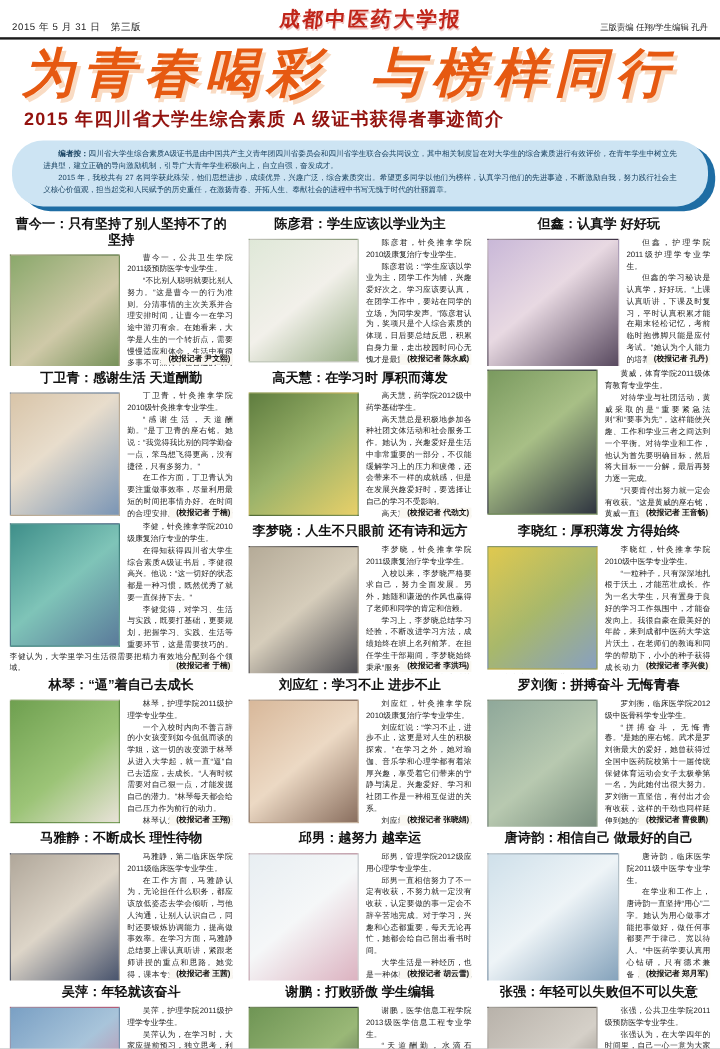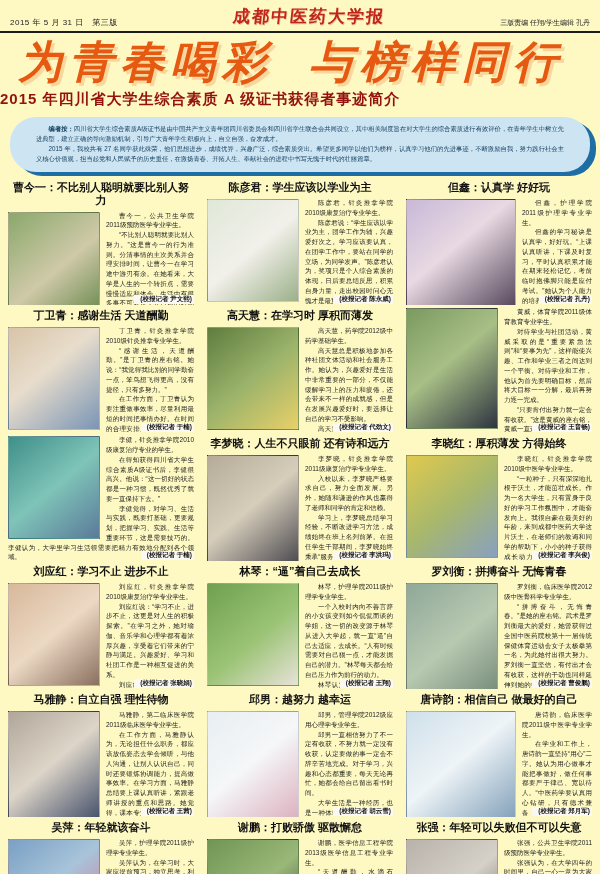--- a/index.html
+++ b/index.html
@@ -1,31 +1,31 @@
 <!DOCTYPE html>
 <html><head>
 <meta charset="utf-8">
 <style>
   html,body{margin:0;padding:0;background:#9a9a9a;}
-  .page{width:600px;height:874px;margin:0 auto;background:#fef9c3;overflow:hidden;
+  .page{width:600px;height:874px;margin:0 auto;background:#ffffff;overflow:hidden;
         font-family:"Liberation Sans",sans-serif;position:relative;box-sizing:border-box;}
   
   .masthead{display:flex;justify-content:space-between;align-items:flex-end;
             padding:5px 10px 3px;border-bottom:2px solid #1c1c1c;}
   .m-left{font-size:8px;color:#222;letter-spacing:.5px;}
   .m-center{font-size:17px;font-weight:bold;color:#c0251a;letter-spacing:2px;
             transform:skewX(-6deg);text-shadow:1px 1px 0 rgba(192,37,26,.25);}
   .m-right{font-size:7px;color:#222;}
   
   .headline{text-align:left;padding:6px 0 0;}
   .big-title{font-size:44px;font-weight:bold;font-style:italic;color:#e65911;
              letter-spacing:7px;line-height:1.05;
              text-shadow:3px 3px 0 rgba(240,164,104,.4);}
   .big-title span{margin:0 18px;}
-  .subtitle{font-size:15px;font-weight:bold;color:#93120e;margin-top:5px;letter-spacing:1px;}
+  .subtitle{font-size:15px;font-weight:bold;color:#93120e;margin-top:5px;letter-spacing:1px;margin-left:20px;}
   
   .ednote{margin:8px 10px 5px;background:#cde4f3;border-radius:26px;
           box-shadow:6px 4px 0 #1e6da4;padding:7px 26px 8px;}
   .ednote p{font-size:6.3px;line-height:1.6;color:#16405f;margin:0;
             text-indent:2em;text-align:justify;}
   .ednote .lbl{font-weight:bold;}
   
   .grid{margin:4px 8px 0;display:grid;grid-template-columns:1fr 1fr 1fr;
         grid-template-rows:repeat(5,128px) 88px;column-gap:13px;}
   .cell{height:100%;overflow:hidden;position:relative;padding-top:2px;box-sizing:border-box;}
@@ -77,21 +77,21 @@
     <div class="subtitle">2015 年四川省大学生综合素质 A 级证书获得者事迹简介</div>
   </div>
 
   <div class="ednote">
     <p><span class="lbl">编者按：</span><span>四川省大学生综合素质A级证书是由中国共产主义青年团四川省委员会和四川省学生联合会共同设立，其中相关制度旨在对大学生的综合素质进行有效评价，在青年学生中树立先进典型，建立正确的导向激励机制，引导广大青年学生积极向上，自立自强，奋发成才。</span></p>
     <p>2015 年，我校共有 27 名同学获此殊荣，他们思想进步，成绩优异，兴趣广泛，综合素质突出。希望更多同学以他们为榜样，认真学习他们的先进事迹，不断激励自我，努力践行社会主义核心价值观，担当起党和人民赋予的历史重任，在激扬青春、开拓人生、奉献社会的进程中书写无愧于时代的壮丽篇章。</p>
   </div>
 
   <div class="grid" id="grid">
     <article class="cell">
-      <h3 class="ptitle">曹今一：不比别人聪明就要比别人努力</h3>
+      <h3 class="ptitle">曹今一：只有坚持了别人坚持不了的坚持</h3>
       <div class="photo p1"></div>
       <div class="pbody">
           <p>曹今一，公共卫生学院2011级预防医学专业学生。</p>
           <p>“不比别人聪明就要比别人努力。”这是曹今一的行为准则。分清事情的主次关系并合理安排时间，让曹今一在学习途中游刃有余。在她看来，大学是人生的一个转折点，需要慢慢适应和体会，生活中有很多事不可兼得，在合适的时间里，做好该做的事就是最正确的选择。</p>
         </div>
       <div class="credit">(校报记者 尹文熙)</div>
     </article>
 
     <article class="cell">
       <h3 class="ptitle">陈彦君：学生应该以学业为主</h3>
@@ -172,53 +172,53 @@
       <h3 class="ptitle">李晓红：厚积薄发 方得始终</h3>
       <div class="photo p9"></div>
       <div class="pbody">
           <p>李晓红，针灸推拿学院2010级中医学专业学生。</p>
           <p>“一粒种子，只有深深地扎根于沃土，才能茁壮成长。作为一名大学生，只有置身于良好的学习工作氛围中，才能奋发向上。我很自豪在最美好的年龄，来到成都中医药大学这片沃土，在老师们的教诲和同学的帮助下，小小的种子获得成长动力，争取早日结出硕果，在人生道路上前进。”李晓红说道。</p>
         </div>
       <div class="credit">(校报记者 李兴俊)</div>
     </article>
 
     <article class="cell">
+      <h3 class="ptitle">林琴：“逼”着自己去成长</h3>
+      <div class="photo p10"></div>
+      <div class="pbody">
+          <p>林琴，护理学院2011级护理学专业学生。</p>
+          <p>一个入校时内向不善言辞的小女孩变到如今侃侃而谈的学姐，这一切的改变源于林琴从进入大学起，就一直“逼”自己去适应，去成长。“人有时候需要对自己狠一点，才能发掘自己的潜力。”林琴每天都会给自己压力作为前行的动力。</p>
+          <p>林琴认为，作为一名大学生，我们要给自己一个定位，一步一步努力，时刻做好准备，争取走出去，去迎接更大的世界。</p>
+        </div>
+      <div class="credit">(校报记者 王翔)</div>
+    </article>
+
+    <article class="cell">
       <h3 class="ptitle">刘应红：学习不止 进步不止</h3>
       <div class="photo p11"></div>
       <div class="pbody">
           <p>刘应红，针灸推拿学院2010级康复治疗学专业学生。</p>
           <p>刘应红说：“学习不止，进步不止，这更是对人生的积极探索。”在学习之外，她对瑜伽、音乐学和心理学都有着浓厚兴趣，享受着它们带来的宁静与满足。兴趣爱好、学习和社团工作是一种相互促进的关系。</p>
           <p>刘应红希望大家可以从现在起，做自己喜欢的事，不断探索，不断成长，摒除浮躁与迷茫，坚定信念。</p>
         </div>
       <div class="credit">(校报记者 张晓娟)</div>
     </article>
 
     <article class="cell">
-      <h3 class="ptitle">林琴：“逼”着自己去成长</h3>
-      <div class="photo p10"></div>
-      <div class="pbody">
-          <p>林琴，护理学院2011级护理学专业学生。</p>
-          <p>一个入校时内向不善言辞的小女孩变到如今侃侃而谈的学姐，这一切的改变源于林琴从进入大学起，就一直“逼”自己去适应，去成长。“人有时候需要对自己狠一点，才能发掘自己的潜力。”林琴每天都会给自己压力作为前行的动力。</p>
-          <p>林琴认为，作为一名大学生，我们要给自己一个定位，一步一步努力，时刻做好准备，争取走出去，去迎接更大的世界。</p>
-        </div>
-      <div class="credit">(校报记者 王翔)</div>
-    </article>
-
-    <article class="cell">
       <h3 class="ptitle">罗刘衡：拼搏奋斗 无悔青春</h3>
       <div class="photo p12 tall"></div>
       <div class="pbody">
           <p>罗刘衡，临床医学院2012级中医骨科学专业学生。</p>
           <p>“拼搏奋斗，无悔青春。”是她的座右铭。武术是罗刘衡最大的爱好，她曾获得过全国中医药院校第十一届传统保健体育运动会女子太极拳第一名，为此她付出很大努力。罗刘衡一直坚信，有付出才会有收获，这样的干劲也同样延伸到她的学习和生活中。她希望大家要懂得安排好学习与工作，这样才不会浪费青春。</p>
         </div>
       <div class="credit">(校报记者 曹俊鹏)</div>
     </article>
 
     <article class="cell">
-      <h3 class="ptitle">马雅静：自立自强 理性待物</h3>
+      <h3 class="ptitle">马雅静：不断成长 理性待物</h3>
       <div class="photo p13 tall"></div>
       <div class="pbody">
           <p>马雅静，第二临床医学院2011级临床医学专业学生。</p>
           <p>在工作方面，马雅静认为，无论担任什么职务，都应该放低姿态去学会倾听，与他人沟通，让别人认识自己，同时还要锻炼协调能力，提高做事效率。在学习方面，马雅静总结要上课认真听讲，紧跟老师讲授的重点和思路。她觉得，课本专业知识的学习固然重要，但不能止步于此，提升能力才是更高的追求。</p>
         </div>
       <div class="credit">(校报记者 王茜)</div>
     </article>
 
     <article class="cell">
       <h3 class="ptitle">邱男：越努力 越幸运</h3>
@@ -245,21 +245,21 @@
       <h3 class="ptitle">吴萍：年轻就该奋斗</h3>
       <div class="photo p16"></div>
       <div class="pbody">
           <p>吴萍，护理学院2011级护理学专业学生。</p>
           <p>吴萍认为，在学习时，大家应提前预习，独立思考，利用好课前和课上时间，课后要及时认真消化知识，总结归类。期末前，在理解书本的知识结构后，再补充小的知识点，做到心中有数，无懈可击。</p>
         </div>
 
     </article>
 
     <article class="cell">
-      <h3 class="ptitle">谢鹏：打败骄傲 驱散懈怠</h3>
+      <h3 class="ptitle">谢鹏：打败骄傲 学生编辑</h3>
       <div class="photo p17"></div>
       <div class="pbody">
           <p>谢鹏，医学信息工程学院2013级医学信息工程专业学生。</p>
           <p>“天道酬勤，水滴石穿。”这是谢鹏的人生座右铭。学习之时，以主动自觉的态度学习；学习之余，参加体育锻炼和各类学习活动，阅读感兴趣的课外书。他始终相信，面对阻碍自己前进的因素，要“敢”字当头，打败骄傲，驱散懈怠，才能用行动证明自己。</p>
         </div>
 
     </article>
 
     <article class="cell">
       <h3 class="ptitle">张强：年轻可以失败但不可以失意</h3>

